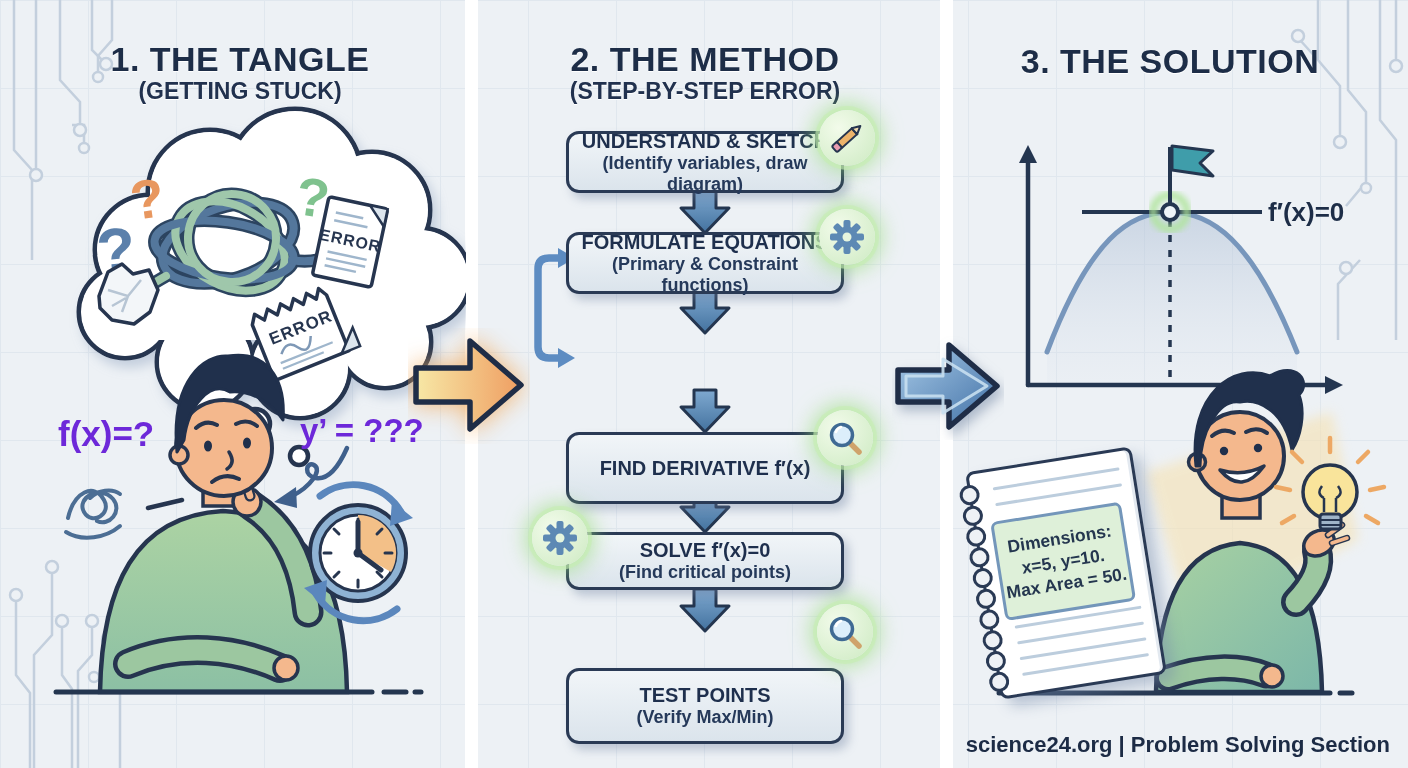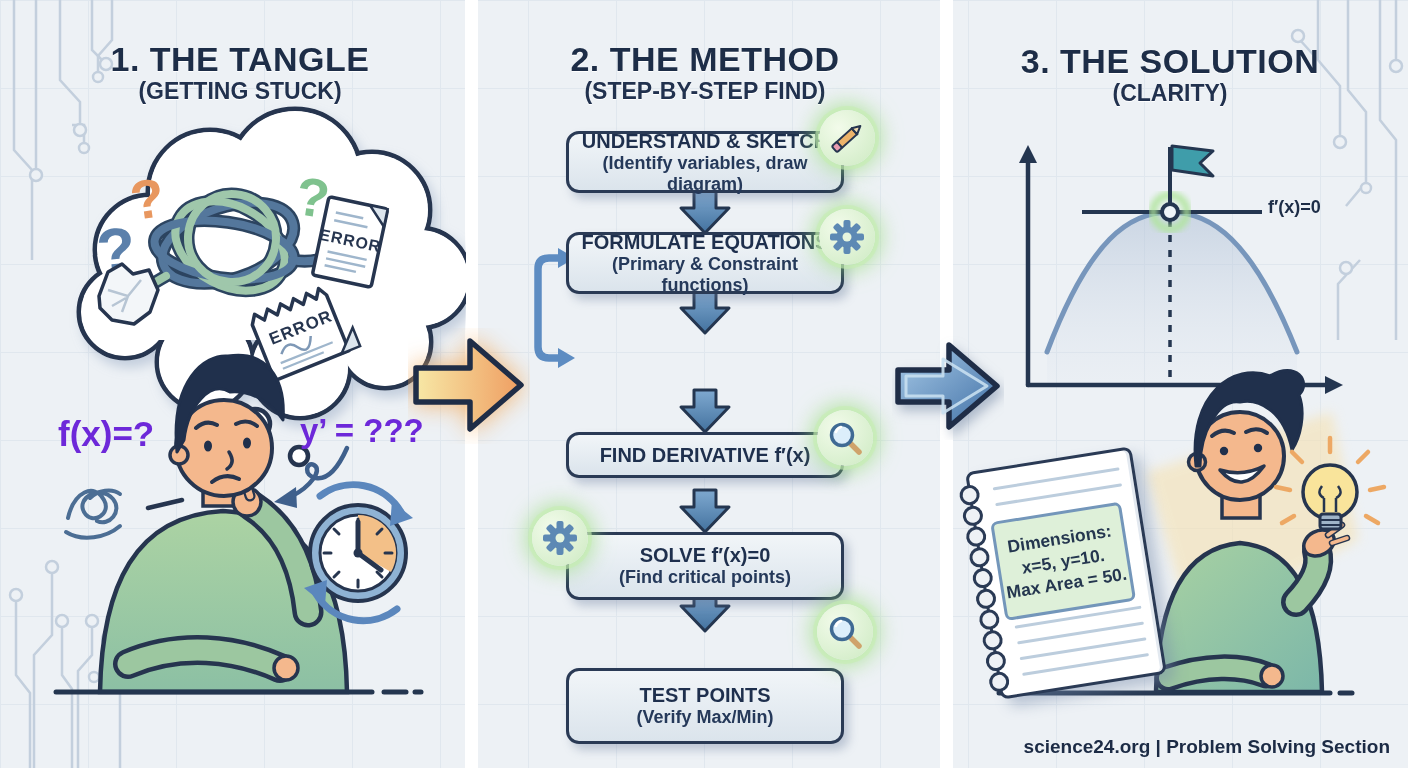--- a/index.html
+++ b/index.html
@@ -16,44 +16,44 @@
   .t2{left:505px;width:400px;top:40px;} .s2{left:505px;width:400px;top:78px;}
   .t3{left:970px;width:400px;top:42px;} .s3{left:970px;width:400px;top:80px;}
   .art{position:absolute;top:0;}
   
   .flow-box{position:absolute;left:566px;width:278px;box-sizing:border-box;border:3.5px solid #2a3a55;border-radius:13px;
     background:linear-gradient(180deg,#f1f5f8,#dbe4ec);box-shadow:5px 6px 10px rgba(110,130,160,.38);
     display:flex;flex-direction:column;justify-content:center;align-items:center;text-align:center;padding:2px 10px;}
   .flow-title{font-size:20px;font-weight:800;color:#1e2f4d;line-height:1.15;}
   .flow-sub{font-size:18px;font-weight:600;color:#25395a;line-height:1.15;}
   .b1{top:131px;height:62px;} .b2{top:232px;height:62px;} .b3{top:333px;height:58px;}
-  .b4{top:432px;height:46px;} .b5{top:532px;height:68px;} .b6{top:668px;height:76px;}
+  .b4{top:432px;height:72px;} .b5{top:532px;height:58px;} .b6{top:668px;height:76px;}
   
   .icon-badge{position:absolute;width:56px;height:56px;border-radius:50%;
     background:radial-gradient(circle at 35% 32%,#f2fbea,#cdeac2);
     box-shadow:0 0 0 4px rgba(198,238,178,.6),0 0 20px 7px rgba(150,220,120,.6);
     display:flex;align-items:center;justify-content:center;}
   .ib-pencil{left:819px;top:110px;} .ib-gear2{left:819px;top:209px;}
   .ib-mag4{left:817px;top:410px;} .ib-gear5{left:532px;top:510px;} .ib-mag6{left:817px;top:604px;}
   
   .eq{position:absolute;color:#6d28d9;font-weight:800;white-space:nowrap;}
   .eq-left{left:58px;top:414px;font-size:35px;}
   .eq-right{left:300px;top:412px;font-size:33px;}
   
-  .graph-label{position:absolute;left:1268px;top:197px;color:#1d2d47;font-weight:800;font-size:18px;white-space:nowrap;}
+  .graph-label{position:absolute;left:1268px;top:197px;color:#1d2d47;font-weight:800;font-size:26px;white-space:nowrap;}
   
   .notebook{position:absolute;left:982px;top:458px;width:162px;height:224px;background:#ffffff;border:3.5px solid #2a3a55;
     border-radius:8px;transform:rotate(-9deg);box-shadow:8px 9px 14px rgba(120,140,170,.45), -3px 0 0 #e3e9f0 inset;}
   .nb-line{position:absolute;left:22px;right:12px;height:2.5px;background:#bccddd;border-radius:2px;}
   .nb-box{position:absolute;left:14px;top:50px;width:126px;height:94px;background:#def0d9;border:3px solid #7396ba;border-radius:7px;
     display:flex;flex-direction:column;justify-content:center;align-items:center;text-align:center;
     color:#24364f;font-weight:800;font-size:17.5px;line-height:1.3;}
   .ring{position:absolute;left:-12px;width:14px;height:14px;border:3.5px solid #2a3a55;border-radius:50%;background:#eef1f5;}
   
-  .footer{position:absolute;right:18px;bottom:10px;color:#1c2b45;font-weight:700;font-size:19px;white-space:nowrap;}
+  .footer{position:absolute;right:18px;bottom:10px;color:#1c2b45;font-weight:700;font-size:22px;white-space:nowrap;}
   .trans-arrow{position:absolute;}
 </style>
 </head>
 <body>
 
 <div class="stage">
   <div class="grid-overlay"></div>
 
   <svg class="art" style="left:0;top:0" width="130" height="260" viewBox="0 0 130 260">
     <g fill="none" stroke="#c3cfdd" stroke-width="2.5">
@@ -385,23 +385,22 @@
           <stop offset="1" stop-color="#3f6fa5"></stop>
         </linearGradient>
       </defs>
     <polygon points="6,38 57,38 57,13 105,54 57,95 57,70 6,70" fill="url(#blueGrad2)" stroke="#1f2d47" stroke-width="5.5" stroke-linejoin="round" style="filter:drop-shadow(4px 6px 6px rgba(110,130,160,.5))"></polygon>
     <polygon points="14,44 51,44 51,27 95,54 51,81 51,64 14,64" fill="none" stroke="#c8dff0" stroke-width="3" stroke-linejoin="round" opacity=".9"></polygon>
   </svg>
 
   <div class="panel-title t1">1. THE TANGLE</div>
   <div class="panel-sub s1">(GETTING STUCK)</div>
   <div class="panel-title t2">2. THE METHOD</div>
-  <div class="panel-sub s2">(STEP-BY-STEP FIND)</div>
+  <div class="panel-sub s2">(STEP-BY-STEP ERROR)</div>
   <div class="panel-title t3">3. THE SOLUTION</div>
-  <div class="panel-sub s3">(CLARITY)</div>
 
   <div class="eq eq-left">f(x)=?</div>
   <div class="eq eq-right">y’ = ???</div>
 
   <div class="flow-box b1">
     <div class="flow-title">UNDERSTAND &amp; SKETCH</div>
     <div class="flow-sub">(Identify variables, draw diagram)</div>
   </div>
   <div class="flow-box b2">
     <div class="flow-title">FORMULATE EQUATIONS</div>

